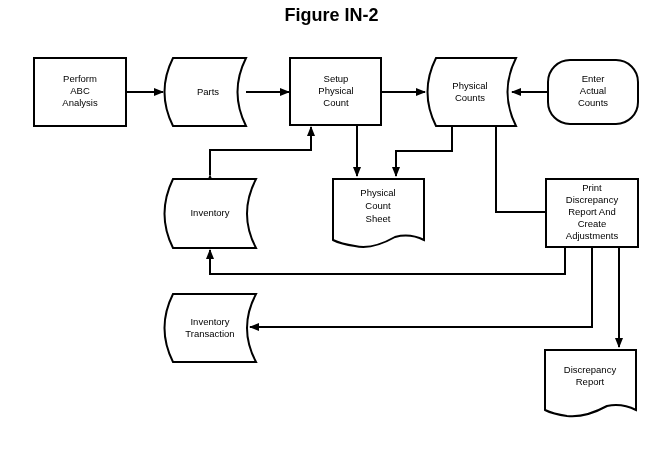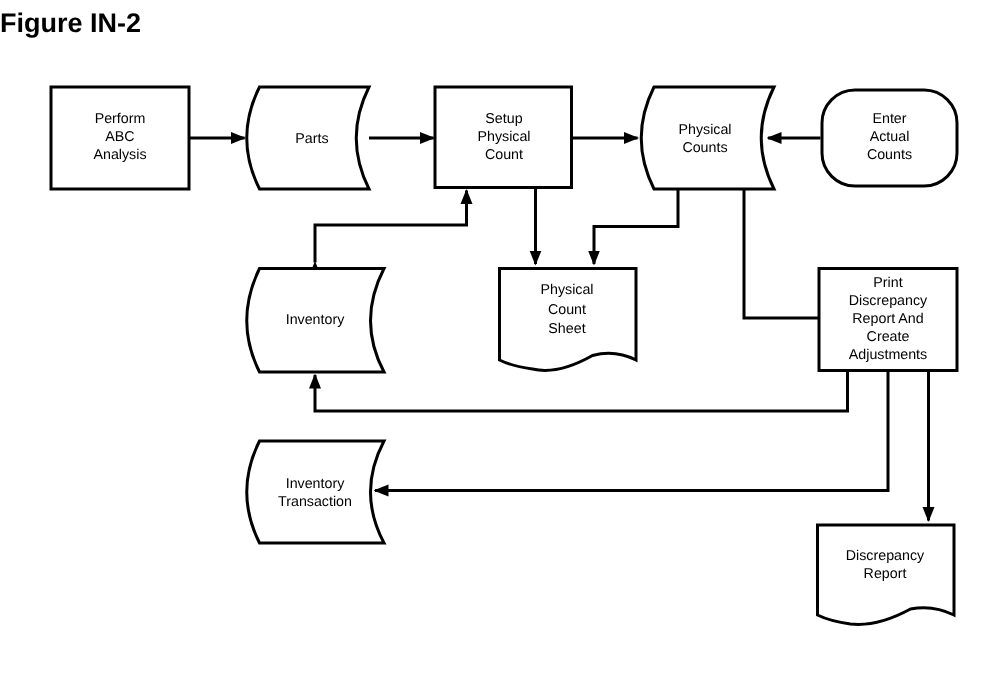--- a/index.html
+++ b/index.html
@@ -1,18 +1,18 @@
 <!DOCTYPE html>
 <html><head>
 <meta charset="utf-8">
 <style>
   html, body { margin: 0; padding: 0; background: #ffffff; }
   body { width: 663px; height: 457px; position: relative; overflow: hidden; }
   #title {
-    position: absolute; left: 0; top: 5px; width: 663px; text-align: left;
+    position: absolute; left: 0; top: 5px; width: 663px; text-align: center;
     font-family: "Liberation Sans", sans-serif; font-weight: bold; font-size: 18px; color: #000;
   }
   svg { position: absolute; left: 0; top: 0; }
   .node-label {
     font-family: "Liberation Sans", sans-serif; font-size: 9.5px; fill: #000;
   }
   .shape { fill: #ffffff; stroke: #000; stroke-width: 2; }
   .conn { fill: none; stroke: #000; stroke-width: 2; }
 </style>
 </head>

